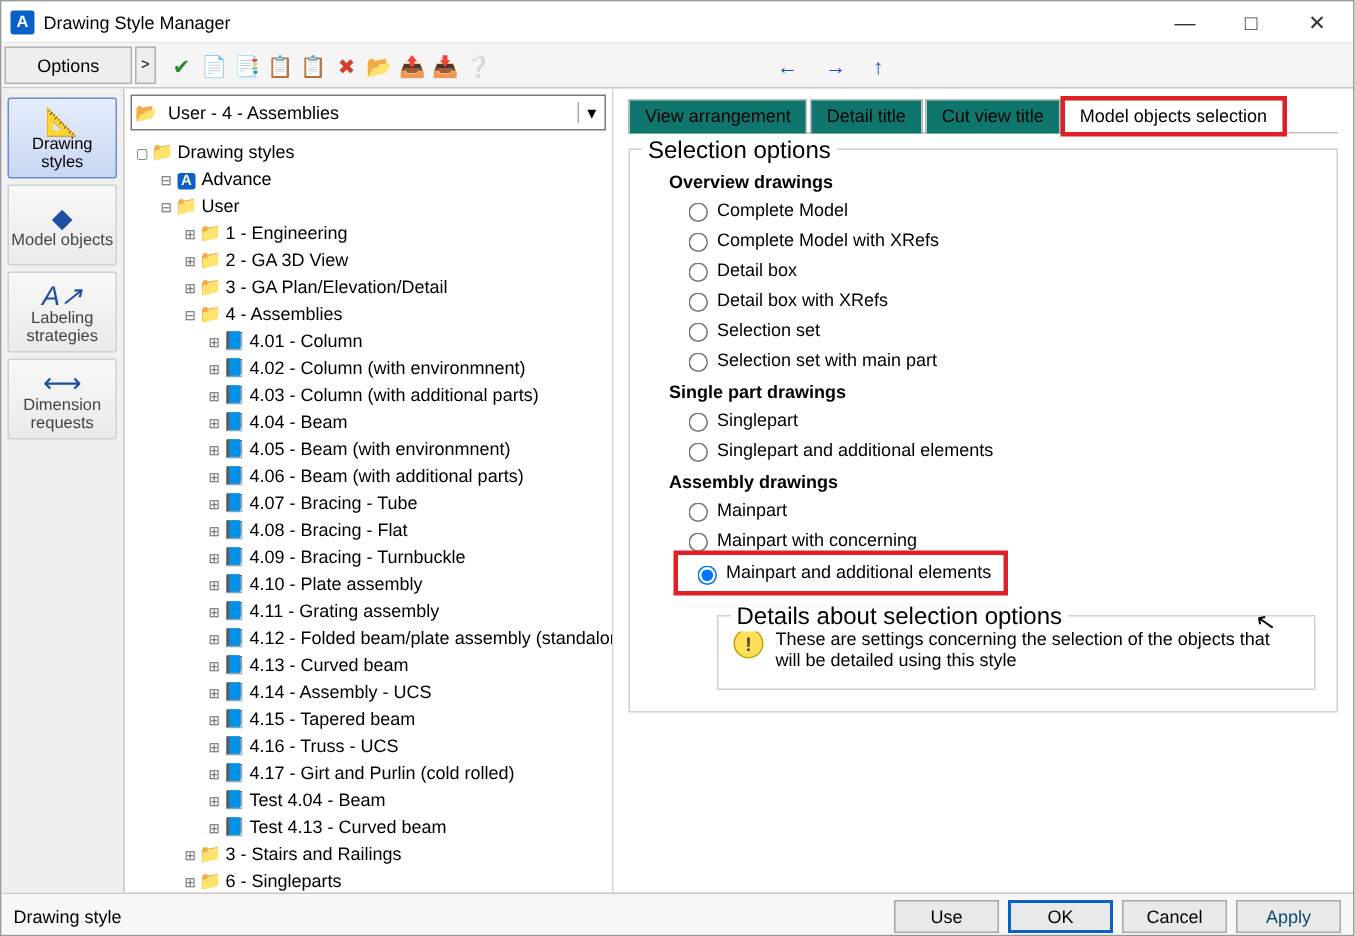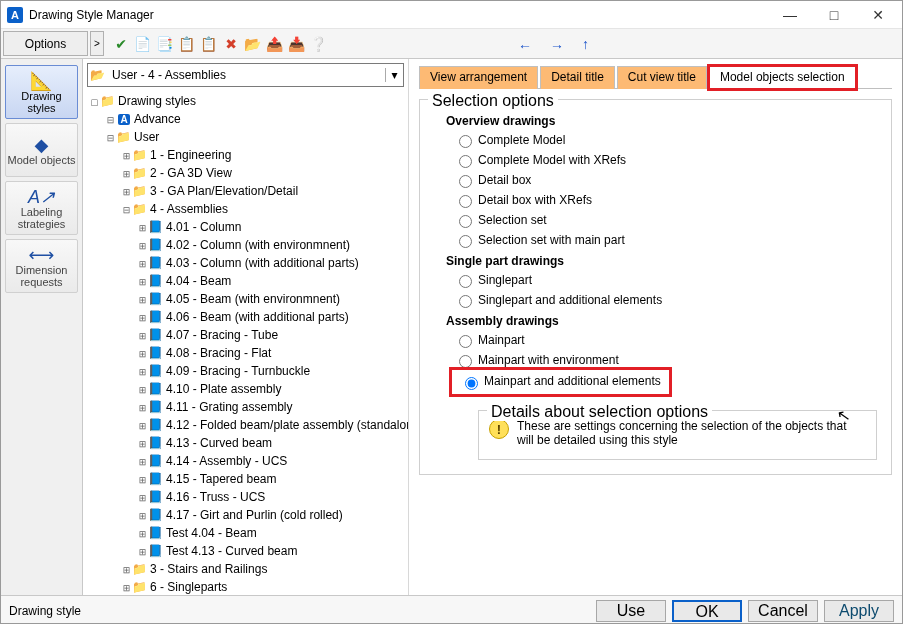--- a/index.html
+++ b/index.html
@@ -149,21 +149,21 @@
   .tabs {
     display:flex;
     border-bottom:1px solid #bfbfbf;
     height:24px;
     font-size:12px;
   }
   .tab {
     padding:3px 10px;
     border:1px solid #bfbfbf;
     border-bottom:none;
-    background:#fdba74;
+    background:#0f766e;
     margin-right:2px;
     position:relative;
     top:1px;
   }
   .tab.active {
     background:#fff;
     border-bottom:1px solid #fff;
     outline:3px solid #e21f26;
     outline-offset:-1px;
     z-index:2;
@@ -227,21 +227,21 @@
     padding:0 8px;
     background:#f7f7f7;
   }
   .bottom .lbl { flex:0 0 auto; }
   .bottom .spacer { flex:1; }
   .btn {
     min-width:70px; height:22px;
     margin-left:6px;
     border:1px solid #a7a7a7;
     background:#e9e9e9;
-    font-size:16px;
+    font-size:12px;
     text-align:center;
   }
   .btn.primary { border:2px solid #0a60c9; }
   .btn[disabled] { color:#0c4a6e; }
 </style>
 </head>
 <body>
 
 <div class="titlebar">
   <span class="app-icon">A</span>
@@ -397,21 +397,21 @@
         </div>
 
       <div class="grp-title">Assembly drawings</div>
       <div id="assembly-opts">
           <div class="radio-row">
             <input type="radio" name="as" style="">
             <span>Mainpart</span>
           </div>
           <div class="radio-row">
             <input type="radio" name="as" style="">
-            <span>Mainpart with environment</span>
+            <span>Mainpart with concerning</span>
           </div>
           <div class="radio-row">
             <span class="redbox">
               <input type="radio" name="as" checked="" style="">
               <span>Mainpart and additional elements</span>
             </span>
           </div>
         </div>
 
       <div class="details-box">

